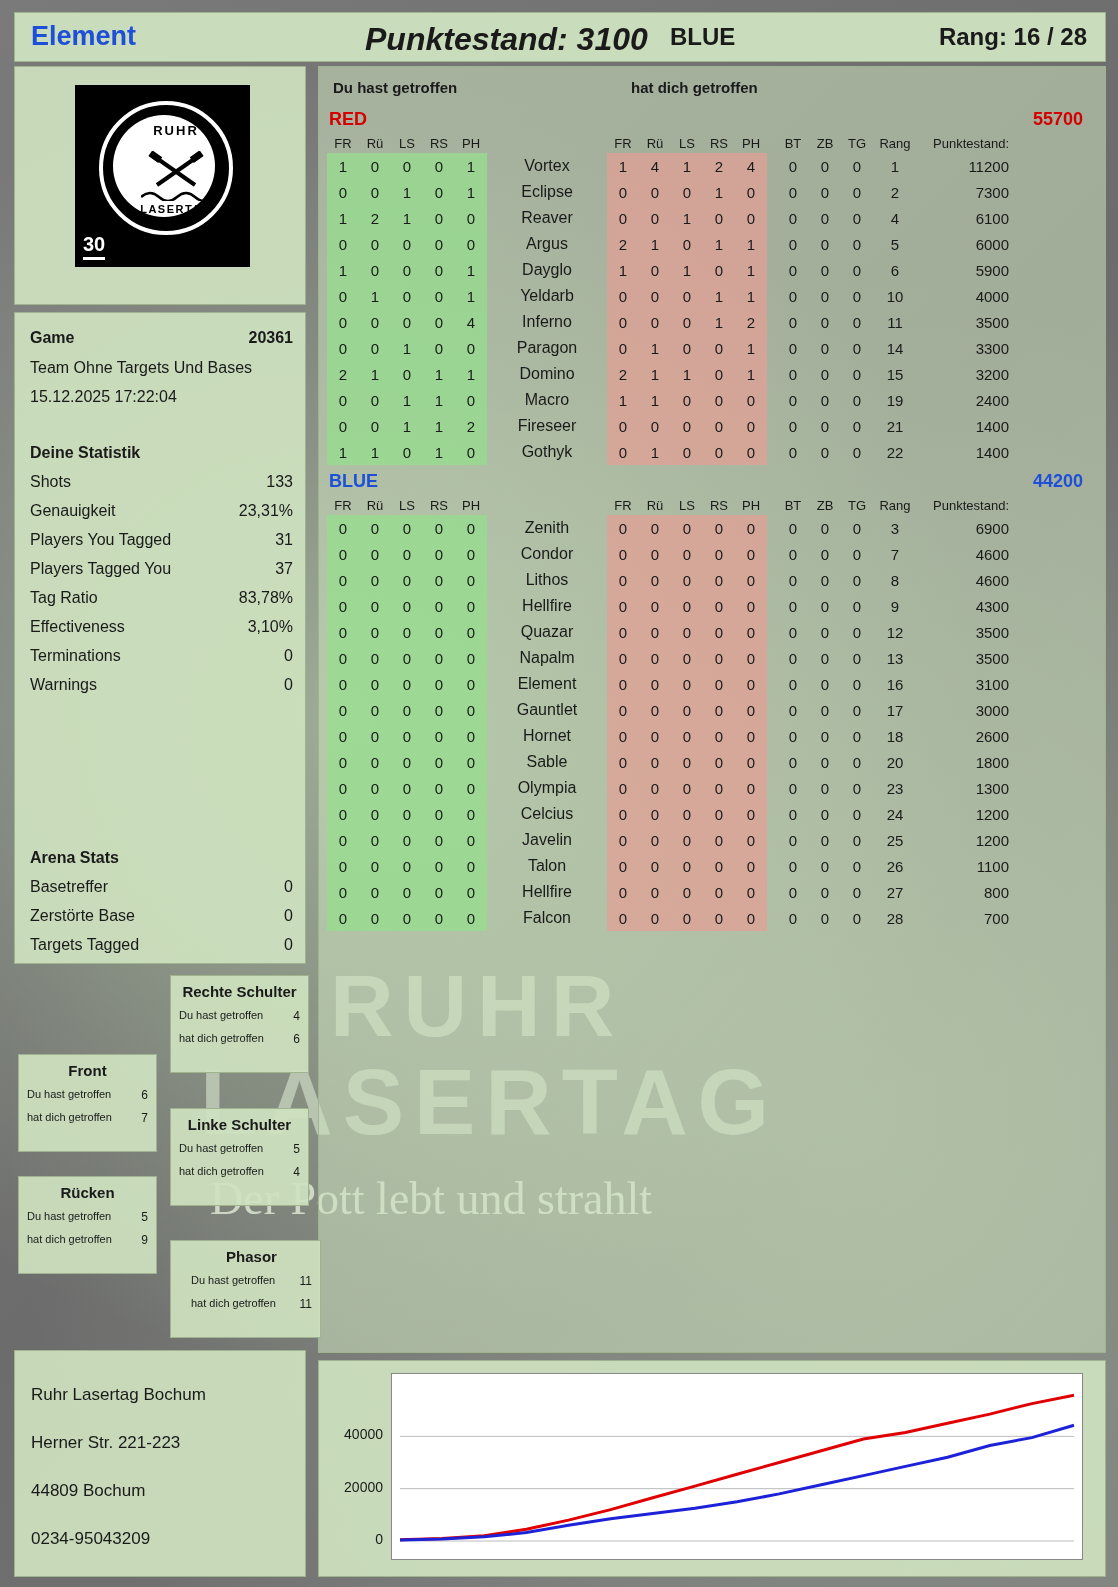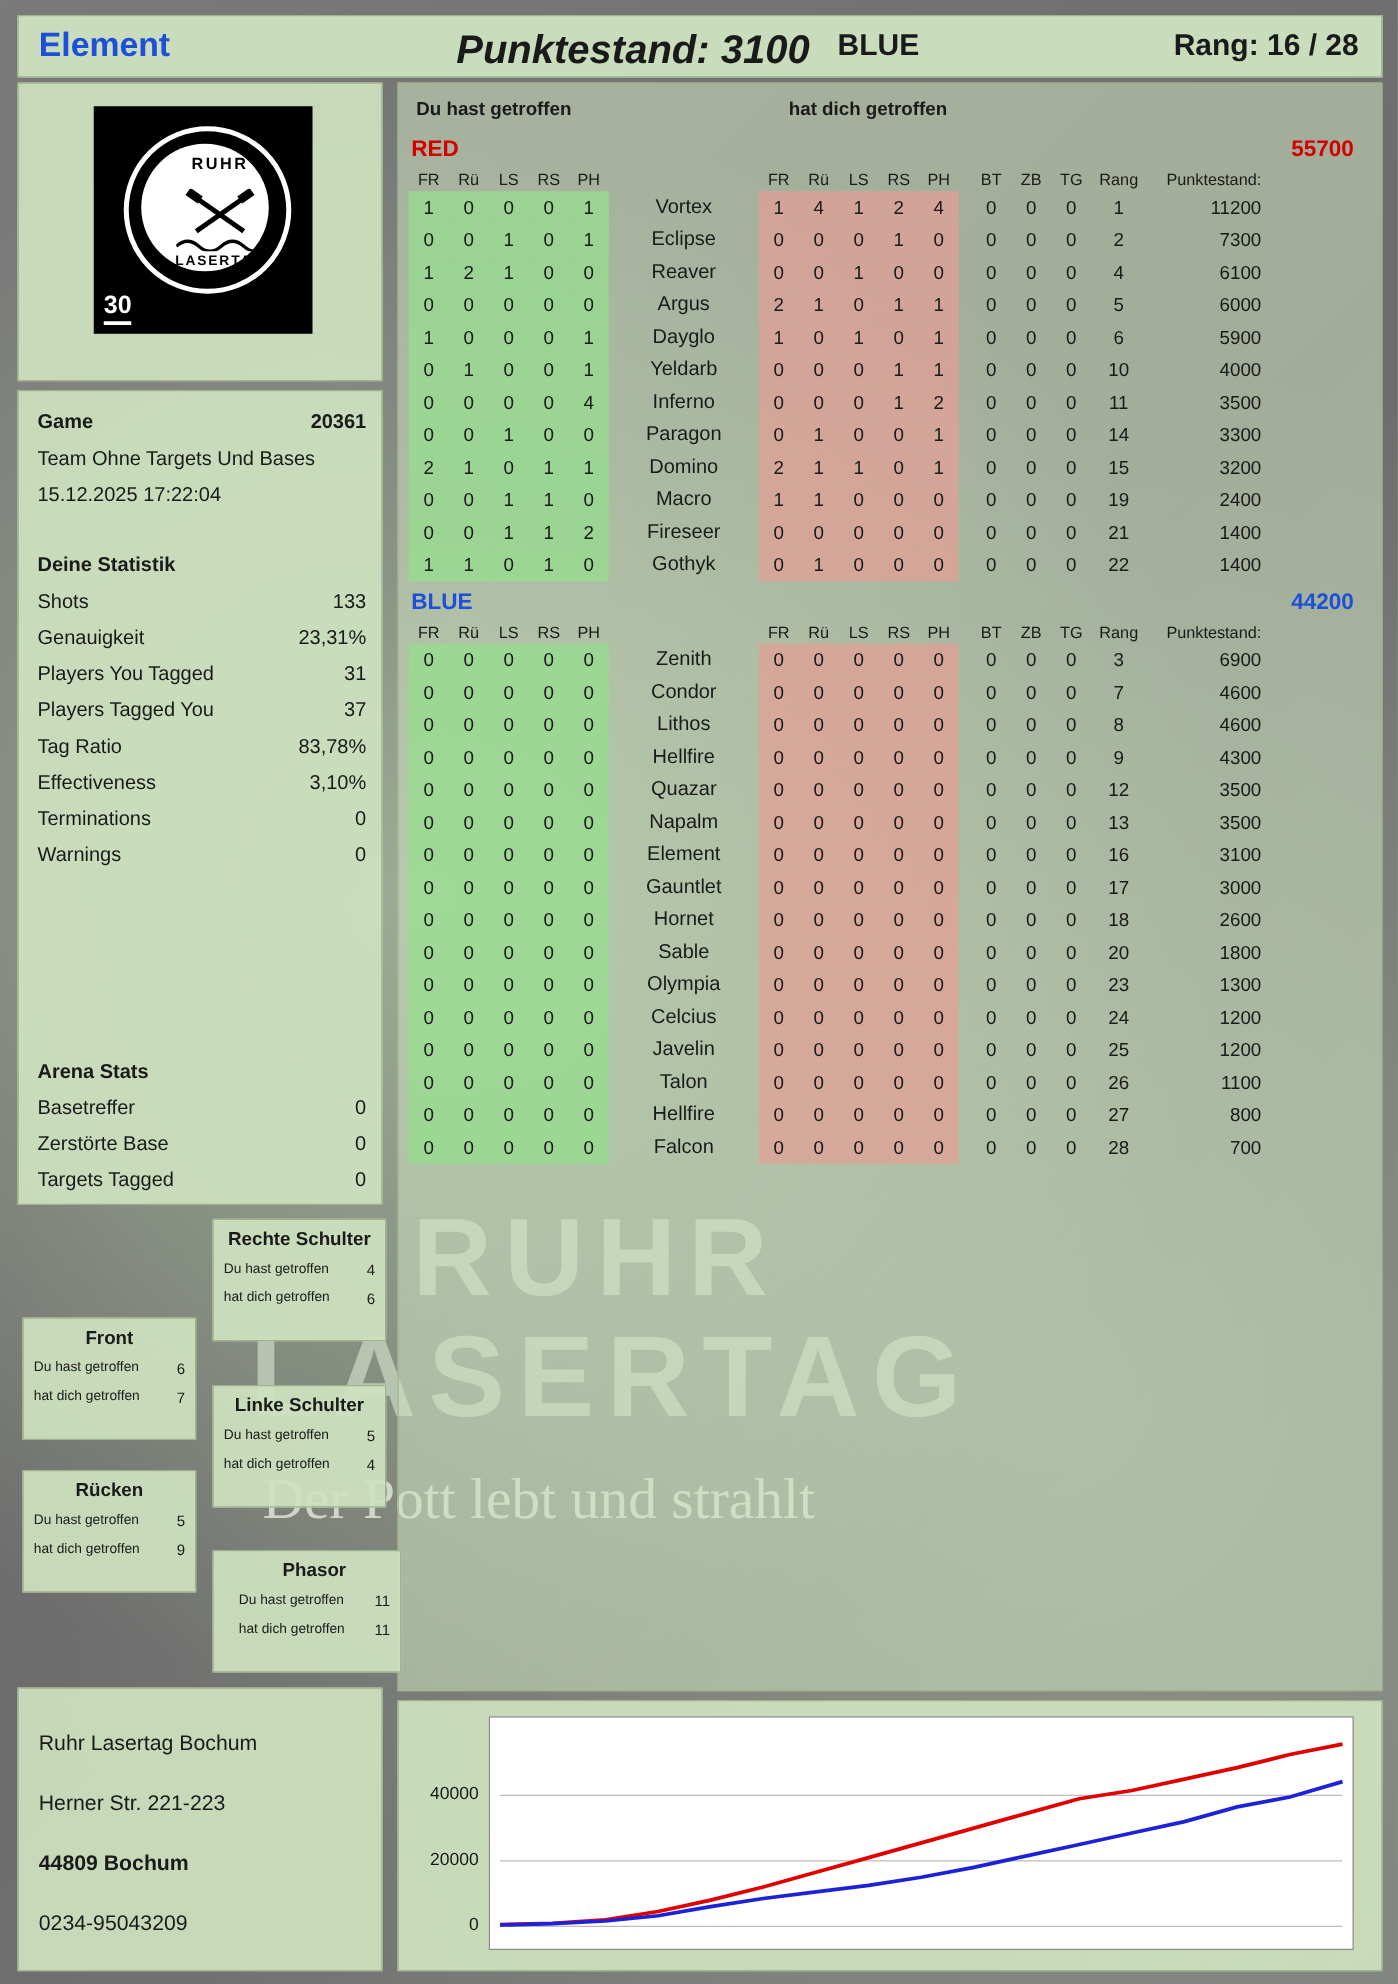--- a/index.html
+++ b/index.html
@@ -265,21 +265,21 @@
     </div>
   <div class="z-row">
       <span class="zl">hat dich getroffen</span>
       <span class="zv">11</span>
     </div>
 </div>
 
 <div class="panel" id="address-panel">
   <div class="addr" style="top:34px;">Ruhr Lasertag Bochum</div>
   <div class="addr" style="top:82px;">Herner Str. 221-223</div>
-  <div class="addr" style="top:130px;font-weight:bold;">44809 Bochum</div>
+  <div class="addr" style="top:130px;">44809 Bochum</div>
   <div class="addr" style="top:178px;">0234-95043209</div>
 </div>
 
 <div class="panel" id="score-panel">
   <div class="lbl-hit">Du hast getroffen</div>
   <div class="lbl-hitby">hat dich getroffen</div>
 
   <div class="team-line" style="top:42px;color:#d40000;">
     <span class="tname">RED</span>
     <span class="tscore">55700</span>

